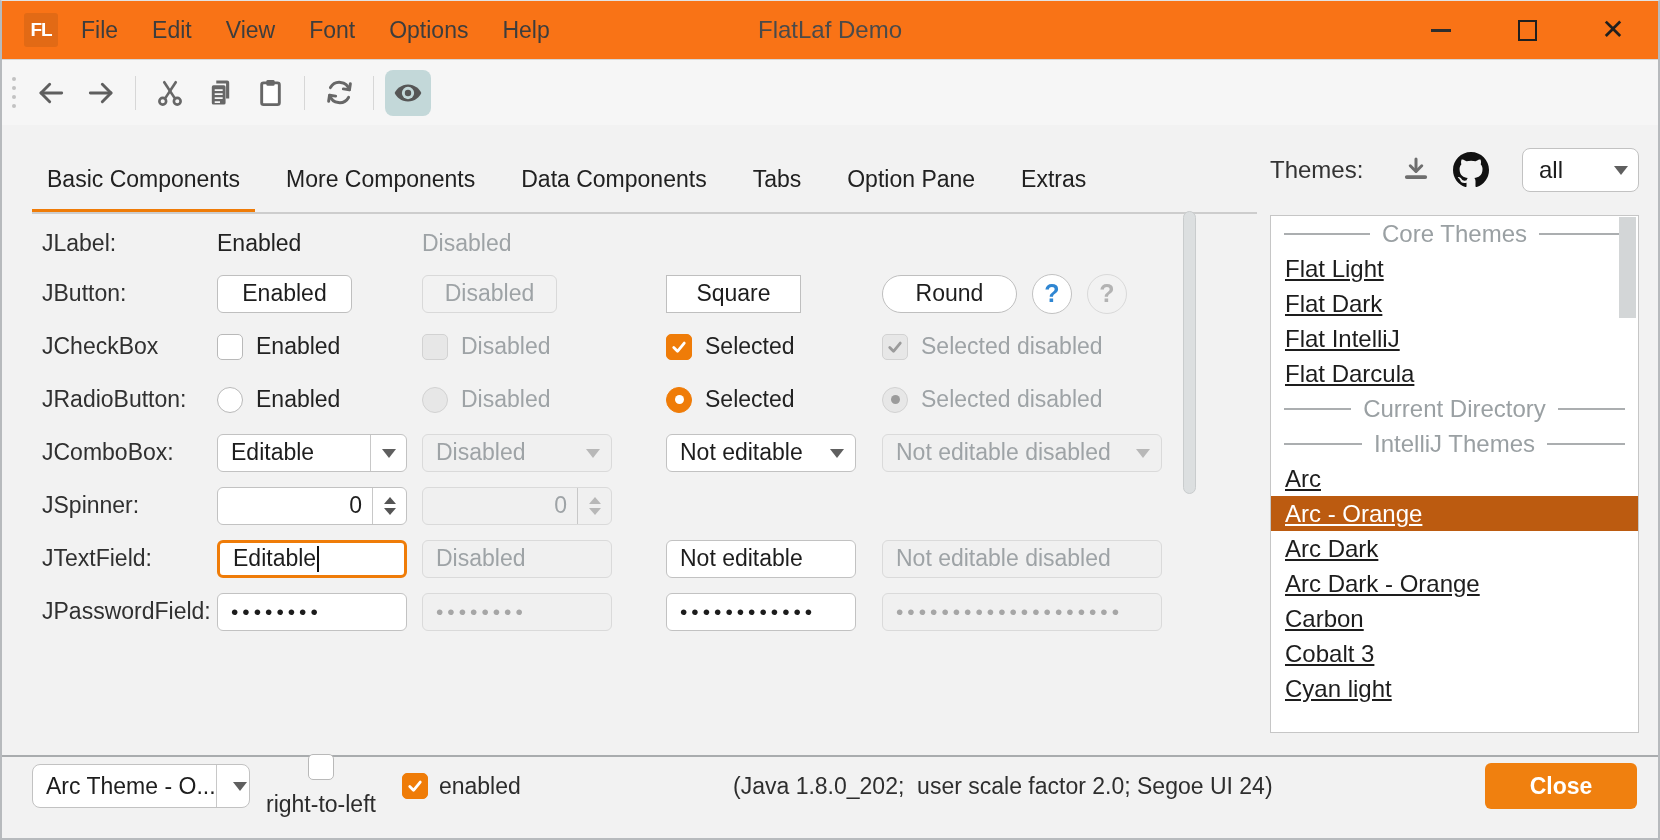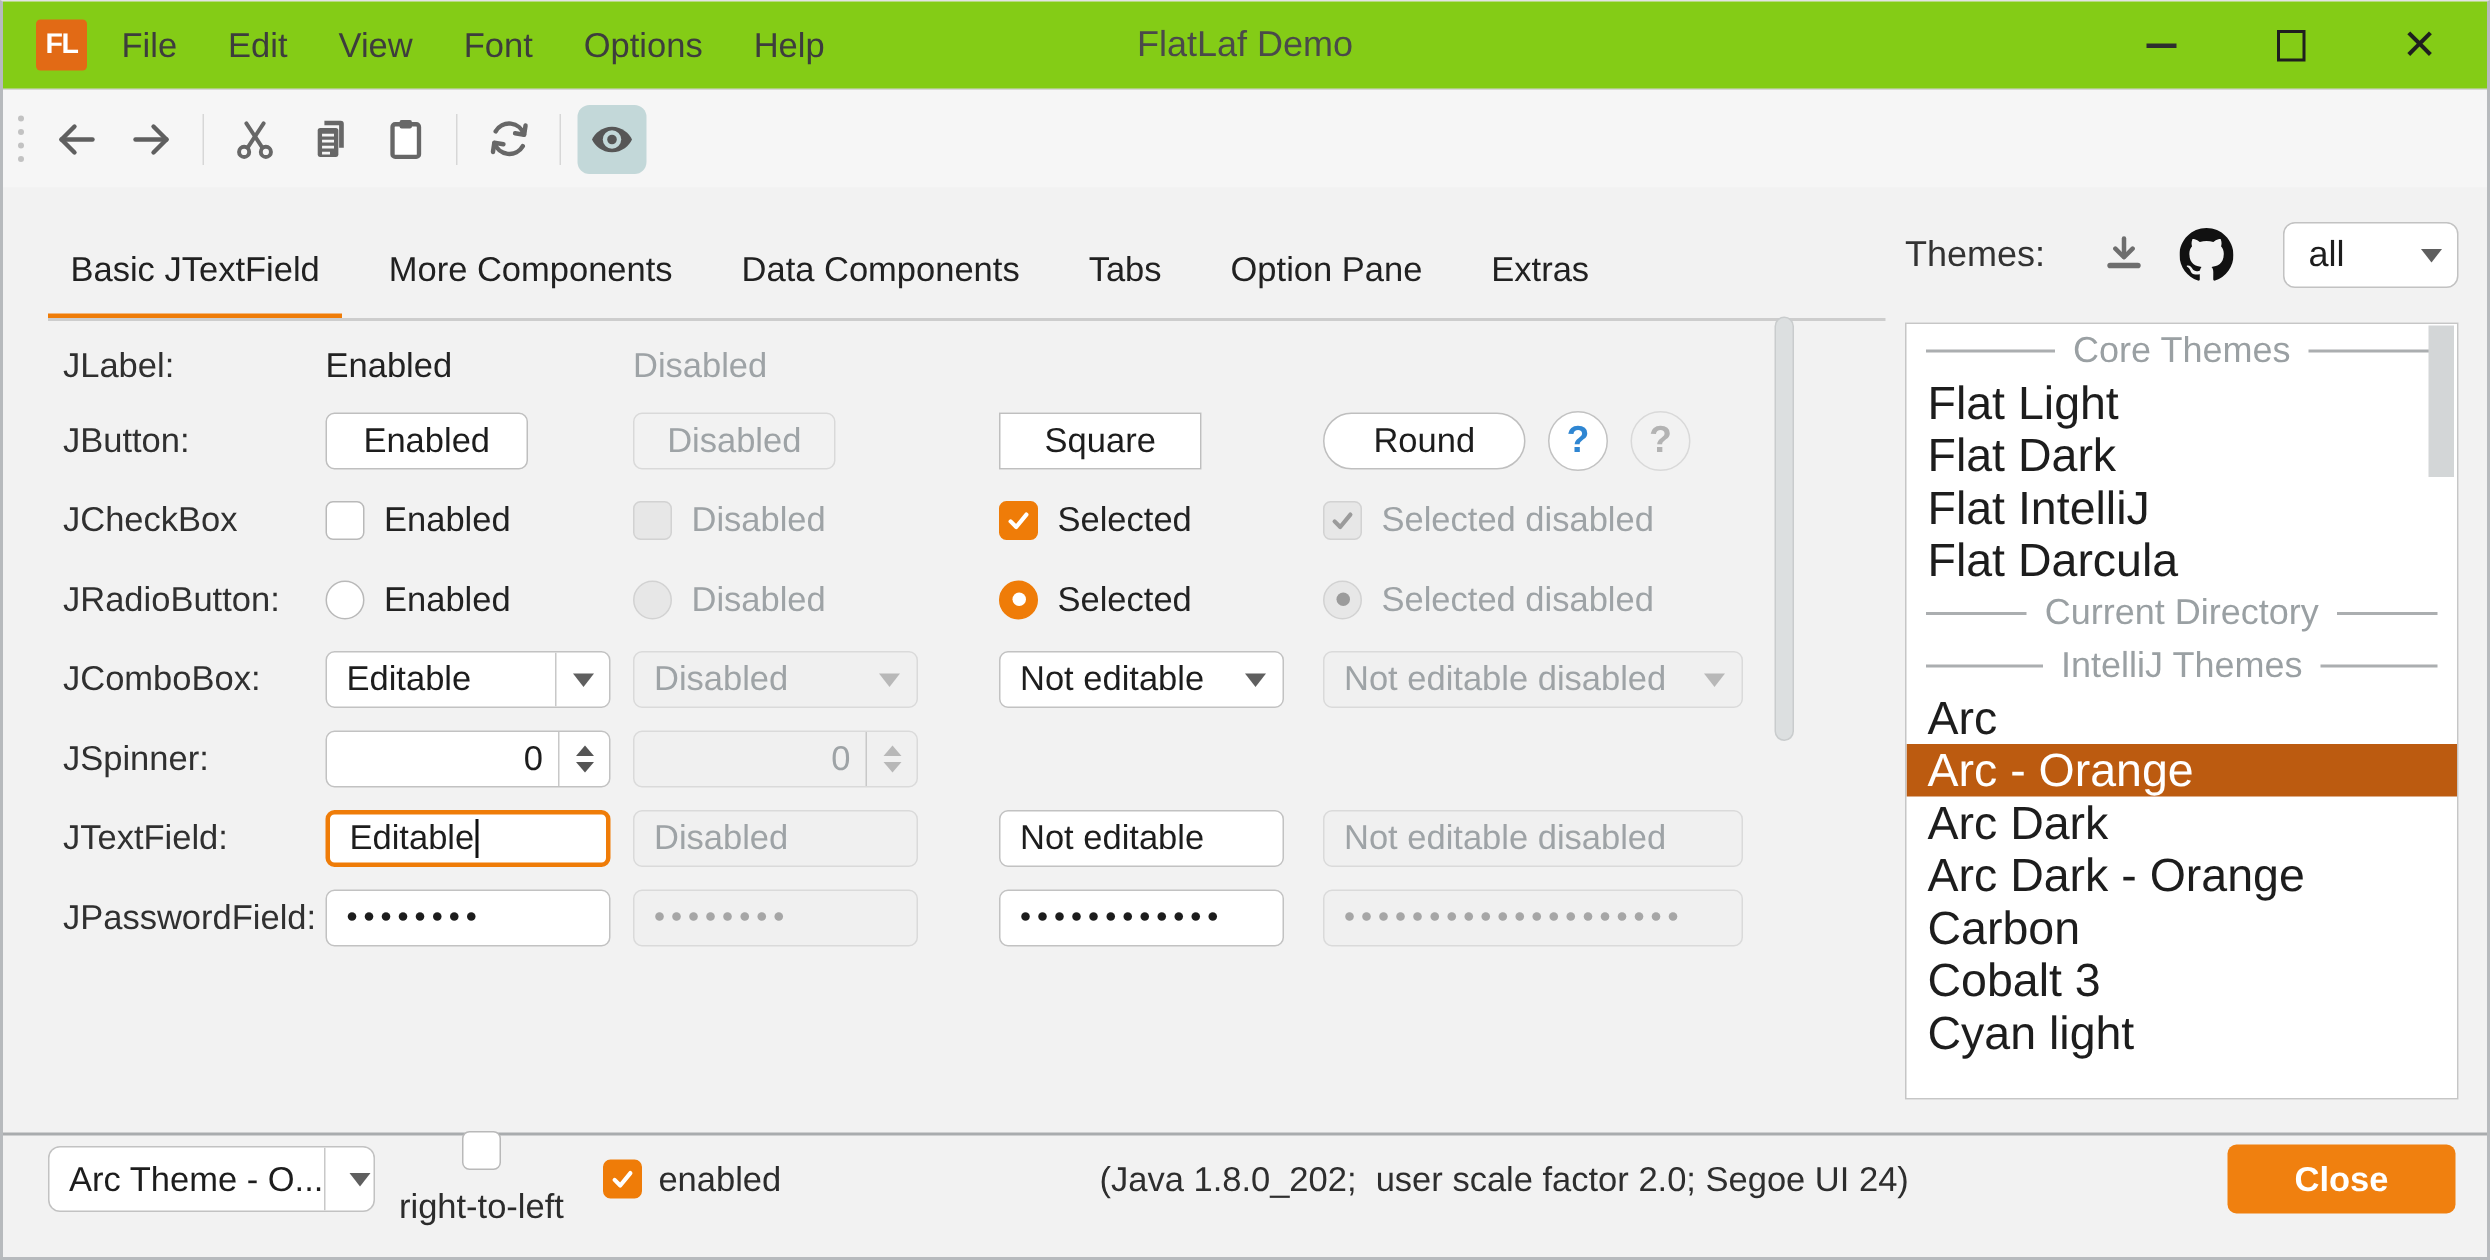--- a/index.html
+++ b/index.html
@@ -2,21 +2,21 @@
 <html style="--accent: #EF7C08; --selection: #BC5B10; --close: #F0800F; --logo: #E26A15; --distext: #9EA3A6; --toggle: #C3D8D9;"><head>
 <meta charset="utf-8">
 <style>
   * { box-sizing: border-box; margin: 0; padding: 0; }
   html,body { width:1660px; height:840px; overflow:hidden; background:#e9e9e9;
               font-family:"Liberation Sans", sans-serif; }
   .window { position:relative; width:1660px; height:840px; background:#f2f2f2;
             border:2px solid #b7babd; border-top:1px solid #e3e3e3; }
 
   
-  .titlebar { position:relative; height:59px; background:#84cc16;
+  .titlebar { position:relative; height:59px; background:#f97316;
               border-bottom:1px solid #d6d6d6; display:flex; align-items:center; }
   .logo { width:34px; height:34px; margin-left:22px; background:var(--logo,#E26A15);
           color:#fff; font-weight:bold; font-size:19px; display:flex;
           align-items:center; justify-content:center; border-radius:3px; letter-spacing:-1px;}
   .menubar { display:flex; margin-left:6px; }
   .menu-item { padding:0 17px; font-size:23px; color:#3d3d3d; line-height:58px; cursor:default; }
   .wtitle { position:absolute; left:0; right:0; text-align:center; font-size:24px;
             color:#4a4a4a; pointer-events:none; }
   .wincontrols { position:absolute; right:28px; top:0; height:58px; display:flex;
                  align-items:center; gap:52px; }
@@ -113,22 +113,22 @@
   .themes-label { font-size:24px; color:#333; }
   .hic { margin-left:38px; display:flex; align-items:center; }
   .hic.gh { margin-left:22px; }
   .mini-combo { margin-left:auto; width:117px; height:44px; background:#fff; border:1px solid #c2c2c2;
                 border-radius:8px; display:flex; align-items:center; font-size:24px; color:#1d1d1d; }
   .mini-combo span { flex:1; padding-left:16px; }
   .mini-combo .tri { margin-right:10px; }
 
   .themes-list { position:absolute; left:1268px; top:90px; width:369px; height:518px;
                  background:#fff; border:1px solid #c6c6c6; overflow:hidden; }
-  .litem { height:35px; display:flex; align-items:center; padding-left:14px; font-size:31px;
-           color:#1d1d1d; }
+  .litem { height:35px; display:flex; align-items:center; padding-left:14px; font-size:24px;
+           color:#1d1d1d;text-decoration:underline; }
   .litem.selected { background:var(--selection,#BC5B10); color:#fff; }
   .lsep { height:35px; display:flex; align-items:center; gap:12px; padding:0 13px;
           font-size:24px; color:#9aa0a3; }
   .lsep .line { flex:1; height:2px; background:#abaeb0; }
   .list-scroll { position:absolute; top:2px; right:3px; width:17px; height:512px; }
   .lthumb { width:17px; height:101px; background:#d3d6d7; }
 
   
   .bottombar { position:relative; height:60px; background:#f2f2f2; border-top:2px solid #a9acae;
                display:flex; align-items:center; padding-left:30px; }
@@ -228,21 +228,21 @@
       <svg width="32" height="32" viewBox="0 0 24 24">
           <path d="M12 5.6C7 5.6 3.3 9 2 12c1.3 3 5 6.4 10 6.4S20.7 15 22 12c-1.3-3-5-6.4-10-6.4z" fill="#565656"></path>
           <circle cx="12" cy="12" r="4.6" fill="#C3D8D9"></circle>
           <circle cx="12" cy="12" r="2.4" fill="#565656"></circle>
         </svg>
     </div>
   </div>
 
   <div class="main">
     <div class="tabrow" id="tabrow">
-        <div class="tab selected">Basic JTextField</div>
+        <div class="tab selected">Basic Components</div>
         <div class="tab">More Components</div>
         <div class="tab">Data Components</div>
         <div class="tab">Tabs</div>
         <div class="tab">Option Pane</div>
         <div class="tab">Extras</div>
       </div>
     <div class="tabsep"></div>
 
     <div class="grid" id="grid">
         <div class="crow first">

